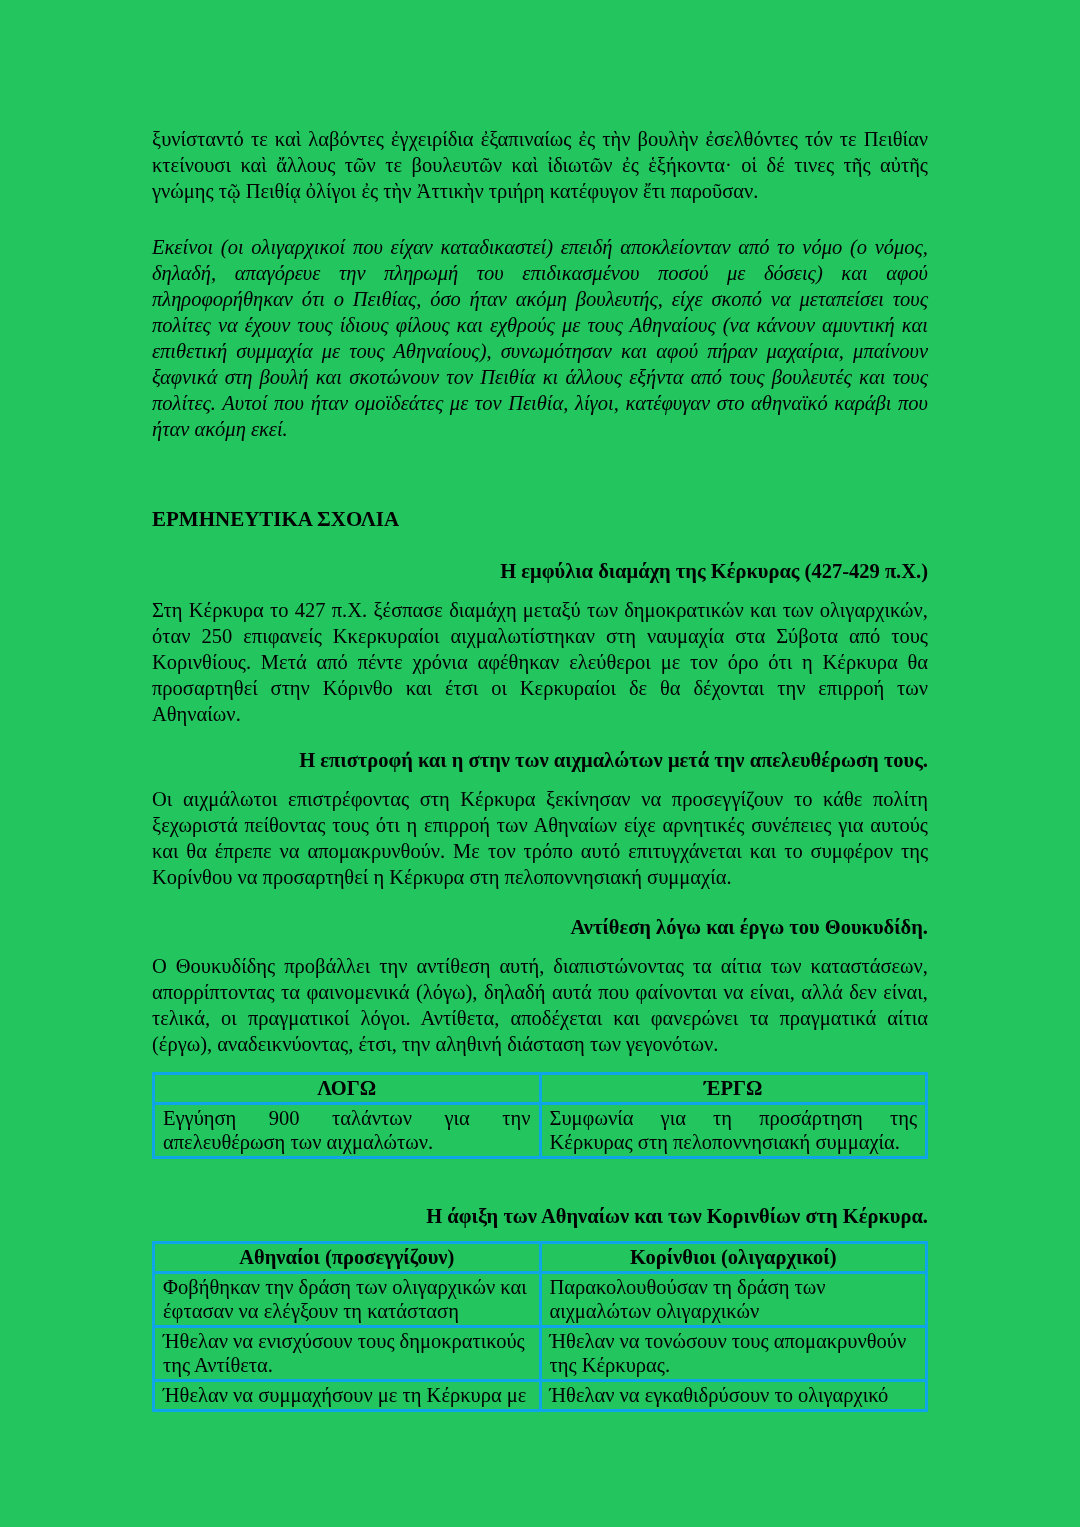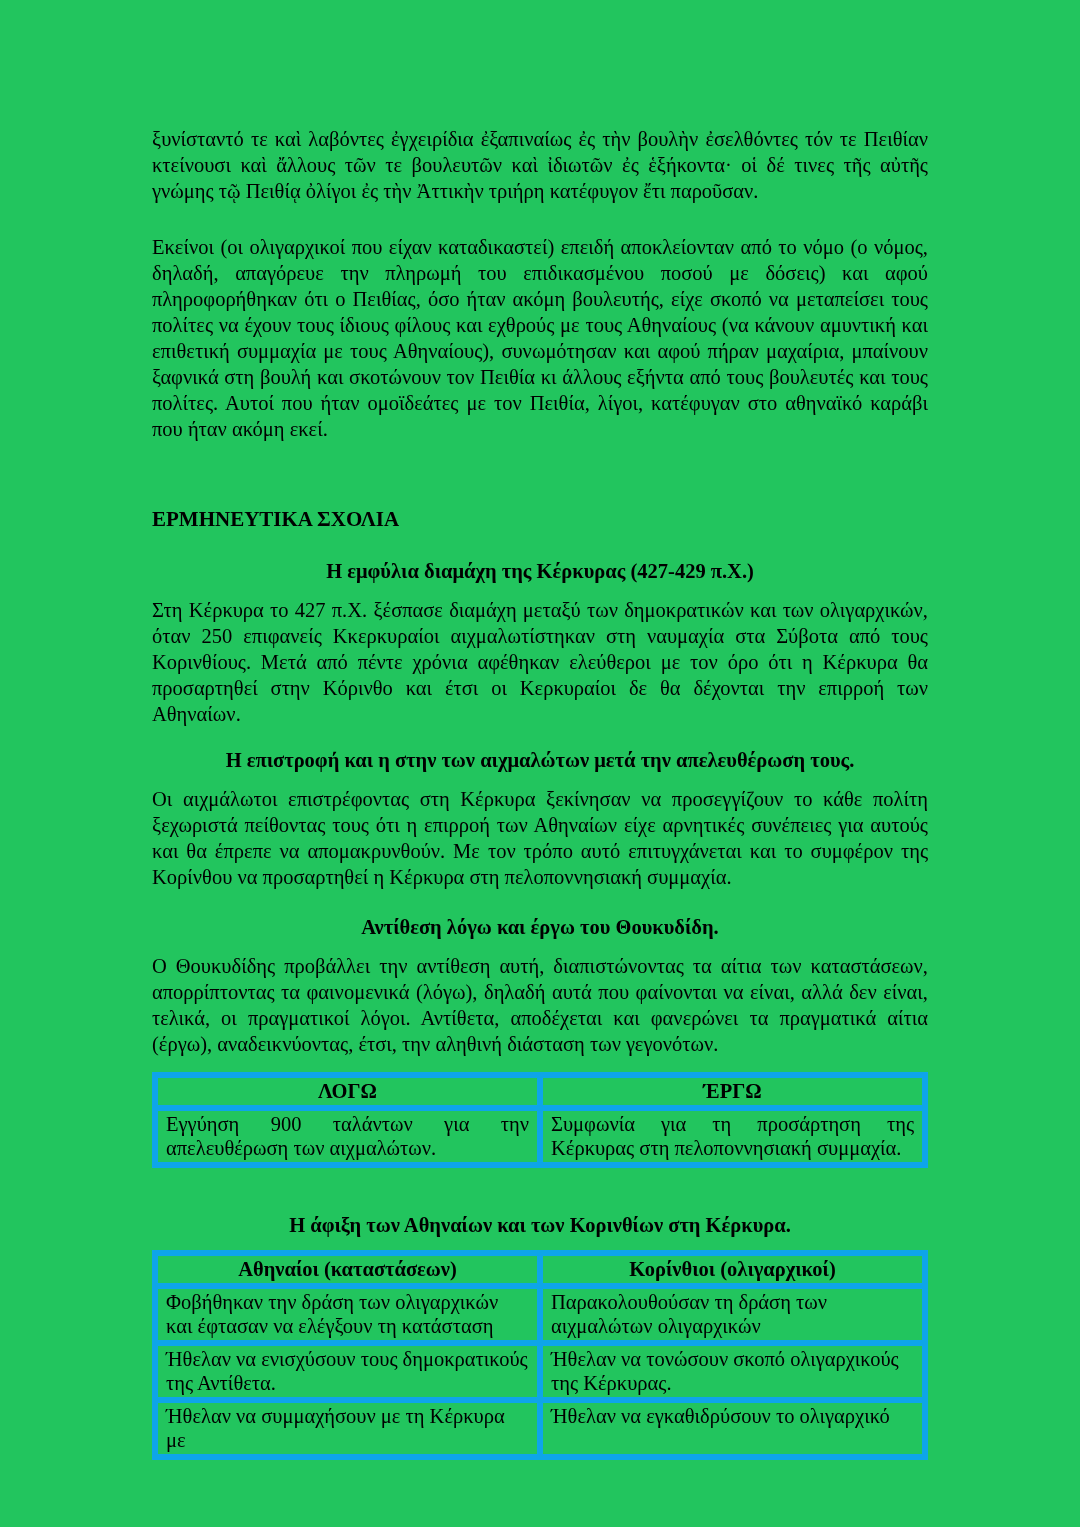--- a/index.html
+++ b/index.html
@@ -24,51 +24,52 @@
   .para {
     font-size: 20.5px;
     line-height: 26px;
     text-align: justify;
     margin: 0;
   }
   .para.ancient {
     margin-bottom: 30px;
   }
   .para.translation {
+    font-style: italic;
   }
   .section-title {
     font-size: 21px;
     font-weight: bold;
     text-align: left;
     margin: 64px 0 0 0;
     line-height: 26px;
   }
   .subheading {
     font-size: 20.5px;
     font-weight: bold;
-    text-align: center;
+    text-align: right;
     line-height: 26px;
     margin: 0;
   }
   .subheading.sh1 { margin-top: 26px; }
   .subheading.sh2 { margin-top: 20px; }
   .subheading.sh3 { margin-top: 24px; }
   .subheading.sh4 { margin-top: 44px; }
   .body-para { margin-top: 13px; }
   table.doc-table {
     width: 100%;
     border-collapse: collapse;
     table-layout: fixed;
     margin-top: 15px;
     font-size: 20.5px;
   }
   table.doc-table.t2 { margin-top: 12px; }
   table.doc-table th,
   table.doc-table td {
-    border: 6px solid #0ea5e9;
+    border: 3px solid #0ea5e9;
     padding: 1px 8px 2px 8px;
     vertical-align: top;
     line-height: 24px;
   }
   table.doc-table th {
     font-weight: bold;
     text-align: center;
   }
   table.doc-table.t1 td { text-align: justify; }
   table.doc-table.t2 td { text-align: left; }
@@ -109,32 +110,32 @@
         <td>Συμφωνία για τη προσάρτηση της Κέρκυρας στη πελοποννησιακή συμμαχία.</td>
       </tr>
     </tbody>
   </table>
 
   <h3 class="subheading sh4">Η άφιξη  των Αθηναίων και των Κορινθίων στη Κέρκυρα.</h3>
 
   <table class="doc-table t2">
     <thead>
       <tr>
-        <th>Αθηναίοι (καταστάσεων)</th>
+        <th>Αθηναίοι (προσεγγίζουν)</th>
         <th>Κορίνθιοι (ολιγαρχικοί)</th>
       </tr>
     </thead>
     <tbody>
       <tr>
         <td>Φοβήθηκαν την δράση των ολιγαρχικών και έφτασαν να ελέγξουν τη κατάσταση</td>
         <td>Παρακολουθούσαν τη δράση των αιχμαλώτων ολιγαρχικών</td>
       </tr>
       <tr>
         <td>Ήθελαν να ενισχύσουν τους δημοκρατικούς της Αντίθετα.</td>
-        <td>Ήθελαν να τονώσουν σκοπό ολιγαρχικούς της Κέρκυρας.</td>
+        <td>Ήθελαν να τονώσουν τους απομακρυνθούν της Κέρκυρας.</td>
       </tr>
       <tr>
         <td>Ήθελαν να συμμαχήσουν με τη Κέρκυρα με</td>
         <td>Ήθελαν να εγκαθιδρύσουν το ολιγαρχικό</td>
       </tr>
     </tbody>
   </table>
 
 </div>
 

